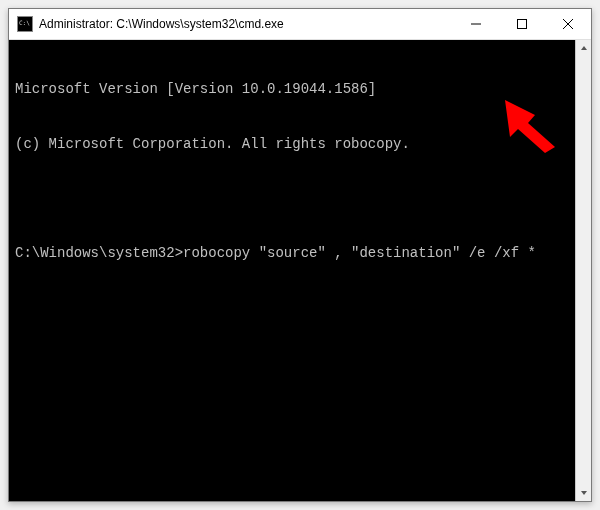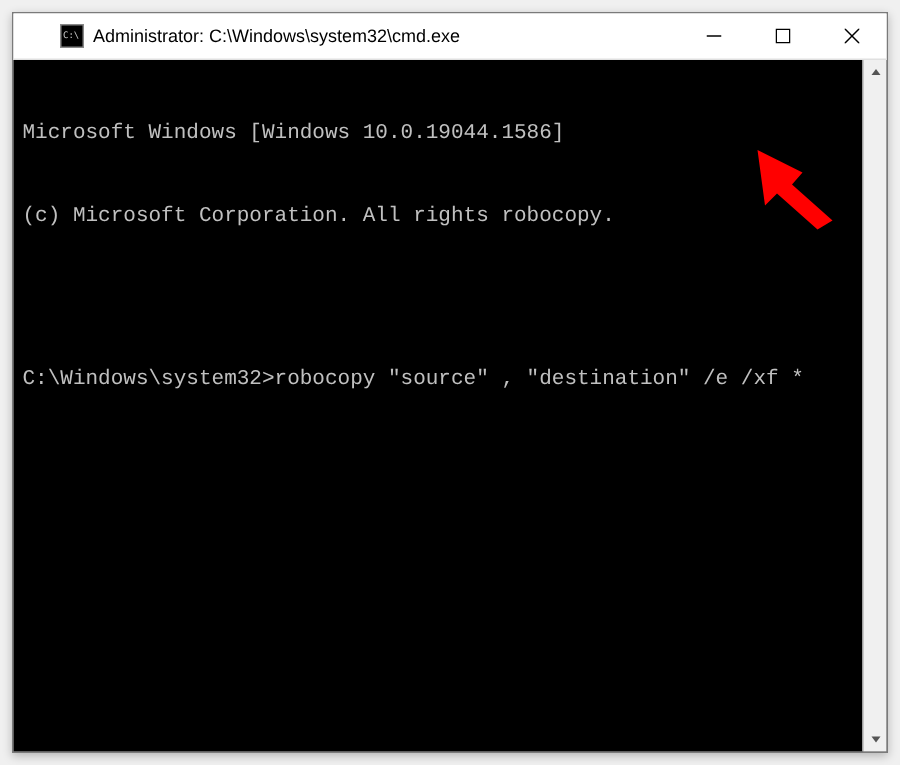--- a/index.html
+++ b/index.html
@@ -23,21 +23,20 @@
     flex-direction: column;
     box-shadow: 0 2px 6px rgba(0,0,0,.25);
   }
   .titlebar {
     flex: 0 0 30px;
     display: flex;
     align-items: center;
     background: #ffffff;
     border-bottom: 1px solid #e0e0e0;
     user-select: none;
-    padding-left: 23px;
   }
   .app-icon {
     width: 16px;
     height: 16px;
     margin: 0 6px 0 8px;
     display: flex;
     align-items: center;
     justify-content: center;
   }
   .title-text {
@@ -130,21 +129,21 @@
       <div class="win-btn close">
         <svg width="10" height="10" viewBox="0 0 10 10">
             <line x1="0" y1="0" x2="10" y2="10" stroke="currentColor" stroke-width="1"></line>
             <line x1="10" y1="0" x2="0" y2="10" stroke="currentColor" stroke-width="1"></line>
           </svg>
       </div>
     </div>
   </div>
 
   <div class="console">
-    <span class="line">Microsoft Windows [Windows 10.0.19044.1586]</span>
+    <span class="line">Microsoft Version [Version 10.0.19044.1586]</span>
     <span class="line">(c) Microsoft Corporation. All rights robocopy.</span>
     <span class="line">&nbsp;</span>
     <span class="line prompt-line"><span>C:\Windows\system32&gt;</span><span class="cmd-input">robocopy "source" , "destination" /e /xf *</span></span>
 
     <div class="scrollbar">
       <div class="sb-btn">
         <svg width="8" height="8" viewBox="0 0 8 8">
             <polygon points="4,2 1,6 7,6" fill="#555"></polygon>
           </svg>
       </div>

